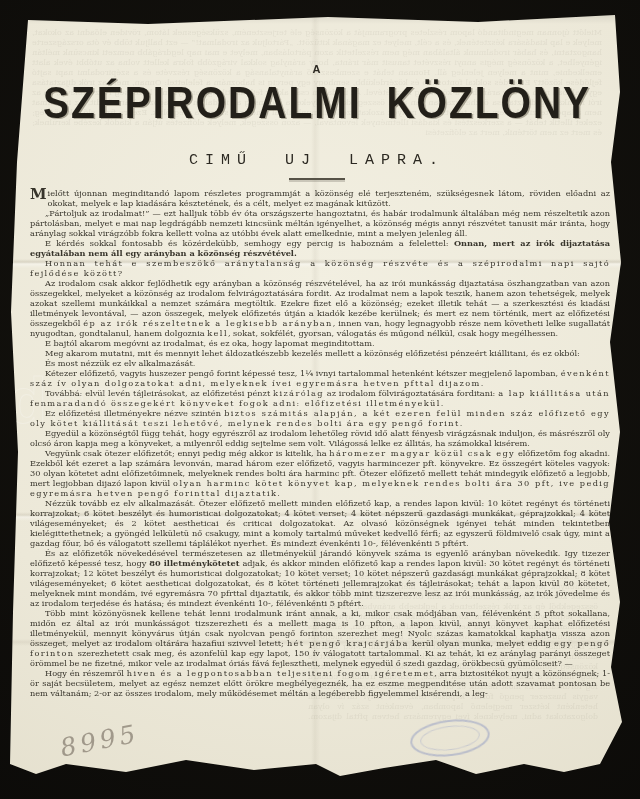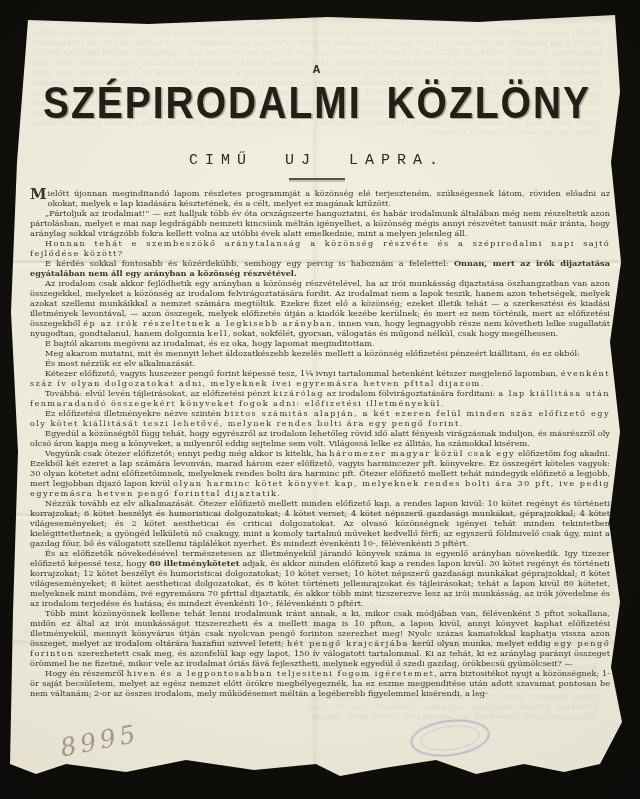--- a/index.html
+++ b/index.html
@@ -72,22 +72,22 @@
     <div class="hdr">
       <div class="t2">A</div>
       <div><span class="t3">SZÉPIRODALMI KÖZLÖNY</span></div>
       <div class="t4">CIMŰ UJ LAPRA.</div>
       <div class="rule"></div>
     </div>
 
     <div class="bodytext" id="paras">
         <p class="first"><span class="dc">M</span><span>ielőtt újonnan meginditandó lapom részletes programmját a közönség elé terjeszteném, szükségesnek látom, röviden előadni az okokat, melyek e lap kiadására késztetének, és a célt, melyet ez magának kitűzött.</span></p>
         <p><span>„Pártoljuk az irodalmat!” — ezt halljuk több év óta országszerte hangoztatni, és habár irodalmunk általában még nem részeltetik azon pártolásban, melyet e mai nap legdrágább nemzeti kincsünk méltán igényelhet, a közönség mégis annyi részvétet tanusit már iránta, hogy aránylag sokkal virágzóbb fokra kellett volna az utóbbi évek alatt emelkednie, mint a melyen jelenleg áll.</span></p>
+        <p><span>E kérdés sokkal fontosabb és közérdekübb, semhogy egy percig is haboznám a felelettel: </span><span class="b">Onnan, mert az irók dijaztatása egyátalában nem áll egy arányban a közönség részvétével.</span></p>
         <p><span class="sp">Honnan tehát e szembeszökő aránytalanság a közönség részvéte és a szépirodalmi napi sajtó fejlődése között?</span></p>
-        <p><span>E kérdés sokkal fontosabb és közérdekübb, semhogy egy percig is haboznám a felelettel: </span><span class="b">Onnan, mert az irók dijaztatása egyátalában nem áll egy arányban a közönség részvétével.</span></p>
         <p><span>Az irodalom csak akkor fejlődhetik egy arányban a közönség részvételével, ha az irói munkásság dijaztatása öszhangzatban van azon összegekkel, melyeket a közönség az irodalom felvirágoztatására fordit. Az irodalmat nem a lapok teszik, hanem azon tehetségek, melyek azokat szellemi munkáikkal a nemzet számára megtöltik. Ezekre fizet elő a közönség; ezeket illetik tehát — a szerkesztési és kiadási illetmények levontával, — azon összegek, melyek előfizetés útján a kiadók kezébe kerülnek; és mert ez nem történik, mert az előfizetési összegekből </span><span class="sp">ép az irók részeltetnek a legkisebb arányban</span><span>, innen van, hogy legnagyobb része nem követheti lelke sugallatát nyugodtan, gondtalanul, hanem dolgoznia </span><span class="sp">kell</span><span>, sokat, sokfélét, gyorsan, válogatás és műgond nélkül, csak hogy megélhessen.</span></p>
         <p><span>E bajtól akarom megóvni az irodalmat, és ez oka, hogy lapomat meginditottam.</span></p>
         <p><span>Meg akarom mutatni, mit és mennyit lehet áldozatkészebb kezelés mellett a közönség előfizetési pénzeért kiállitani, és ez okból:</span></p>
         <p><span>És most nézzük ez elv alkalmazását.</span></p>
         <p><span>Kétezer előfizető, vagyis huszezer pengő forint képessé tesz, 1¼ ivnyi tartalommal hetenként kétszer megjelenő lapomban, </span><span class="sp">évenként száz ív olyan dolgozatokat adni, melyeknek ívei egyremásra hetven pfttal dijazom.</span></p>
         <p><span>Továbbá: elvül levén tájleirásokat, az előfizetési pénzt </span><span class="sp">kizárólag</span><span> az irodalom fölvirágoztatására forditani: </span><span class="sp">a lap kiállitása után fenmaradandó összegekért könyveket fogok adni: előfizetési illetményekül.</span></p>
         <p><span>Ez előfizetési illetményekre nézve szintén </span><span class="sp">biztos számitás alapján, a két ezeren felül minden száz előfizető egy oly kötet kiállitását teszi lehetővé, melynek rendes bolti ára egy pengő forint.</span></p>
         <p><span>Egyedül a közönségtől függ tehát, hogy egyrészről az irodalom lehetőleg rövid idő alatt fényesb virágzásnak induljon, és másrészről oly olcsó áron kapja meg a könyveket, a milyenről eddig sejtelme sem volt. Világossá lelke ez állitás, ha számokkal kisérem.</span></p>
         <p><span>Vegyünk csak ötezer előfizetőt; ennyi pedig még akkor is kitelik, ha </span><span class="sp">háromezer magyar közül csak egy</span><span> előfizetőm fog akadni. Ezekből két ezeret a lap számára levonván, marad három ezer előfizető, vagyis harmincezer pft. könyvekre. Ez összegért köteles vagyok: 30 olyan kötetet adni előfizetőimnek, melyeknek rendes bolti ára harminc pft. Ötezer előfizető mellett tehát mindegyik előfizető a legjobb, mert legjobban dijazó lapon kivül </span><span class="sp">olyan harminc kötet könyvet kap, melyeknek rendes bolti ára 30 pft, ive pedig egyremásra hetven pengő forinttal dijaztatik.</span></p>
         <p><span>Nézzük tovább ez elv alkalmazását. Ötezer előfizető mellett minden előfizető kap, a rendes lapon kivül: 10 kötet regényt és történeti korrajzokat; 6 kötet beszélyt és humoristicai dolgozatokat; 4 kötet verset; 4 kötet népszerű gazdasági munkákat, géprajzokkal; 4 kötet világeseményeket; és 2 kötet aestheticai és criticai dolgozatokat. Az olvasó közönségnek igényei tehát minden tekintetben kielégittethetnek; a gyöngéd lelkületü nő csakugy, mint a komoly tartalmú műveket kedvellő férfi; az egyszerű földmivelő csak úgy, mint a gazdag főur, bő és válogatott szellemi táplálékot nyerhet. És mindezt évenkénti 10-, félévenkénti 5 pftért.</span></p>

